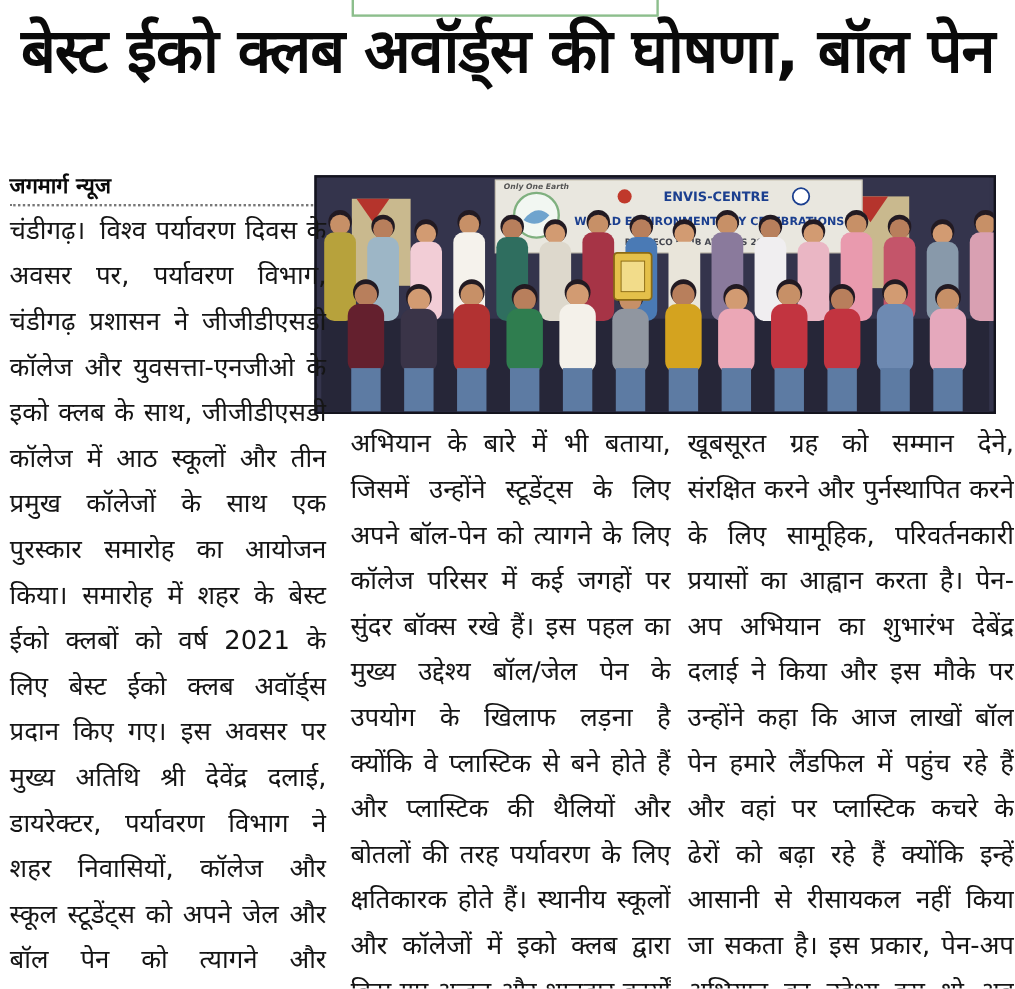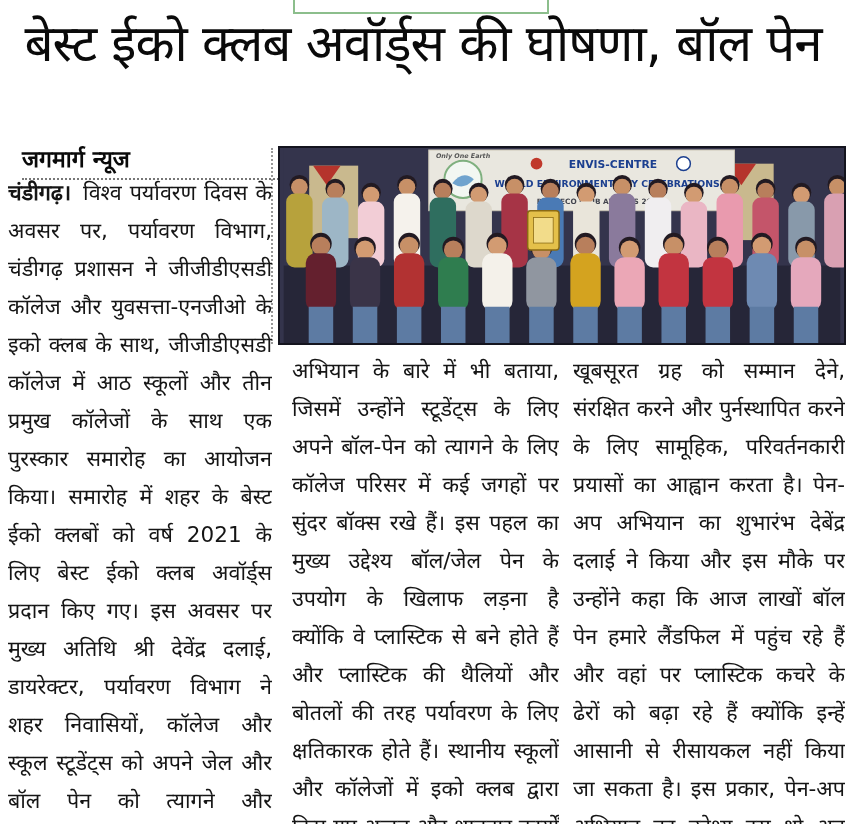--- a/index.html
+++ b/index.html
@@ -7,47 +7,47 @@
     position:relative; width:846px; height:824px; background:#ffffff;
     overflow:hidden; font-family:"DejaVu Sans", sans-serif; color:#111;
   }
   
   .top-box{
     position:absolute; left:293px; top:-6px; width:252px; height:16px;
     border:2px solid #8cbe8c; background:#ffffff;
   }
   .headline{
     position:absolute; left:0; top:14px; width:846px; margin:0;
-    text-align:center; font-weight:400; color:#0a0a0a;
+    text-align:center; font-weight:700; color:#0a0a0a;
     font-size:51px; line-height:60px; letter-spacing:-1px;
   }
   .headline .hl-line{display:block; white-space:nowrap;}
   .byline{
-    position:absolute; left:22px; top:142px; width:277px;
-    font-size:23px; font-weight:bold; color:#0a0a0a;
+    position:absolute; left:8px; top:142px; width:277px;
+    font-size:18px; font-weight:bold; color:#0a0a0a;
     border-bottom:2px dotted #777; padding-bottom:4px;
   }
   .photo-rule{
     position:absolute; left:271px; top:148px; height:196px; width:0;
     border-left:2px dotted #999;
   }
   .photo{
-    position:absolute; left:278px; top:146px; width:568px; height:199px;
+    position:absolute; left:262px; top:146px; width:568px; height:199px;
     border:2px solid #14141e; box-sizing:border-box; background:#34344c;
   }
   .photo svg{display:block; width:100%; height:100%;}
   .col{
     position:absolute; overflow:hidden;
     font-size:21.5px; line-height:38px; text-align:justify; color:#151515;
   }
   .col p{margin:0;}
   .col1{left:8px;  top:174px; width:264px; height:650px;}
   .col2{left:292px; top:352px; width:267px; height:472px;}
   .col3{left:573px; top:352px; width:272px; height:472px;}
-  .dateline{font-weight:bold; margin-right:12px;}
+  .dateline{font-weight:normal; margin-right:12px;}
   .banner-text{font-family:"DejaVu Sans", sans-serif; font-weight:bold;}
 </style>
 </head>
 <body>
 
 <div class="page">
 
   <div class="top-box"></div>
 
   <h1 class="headline">

